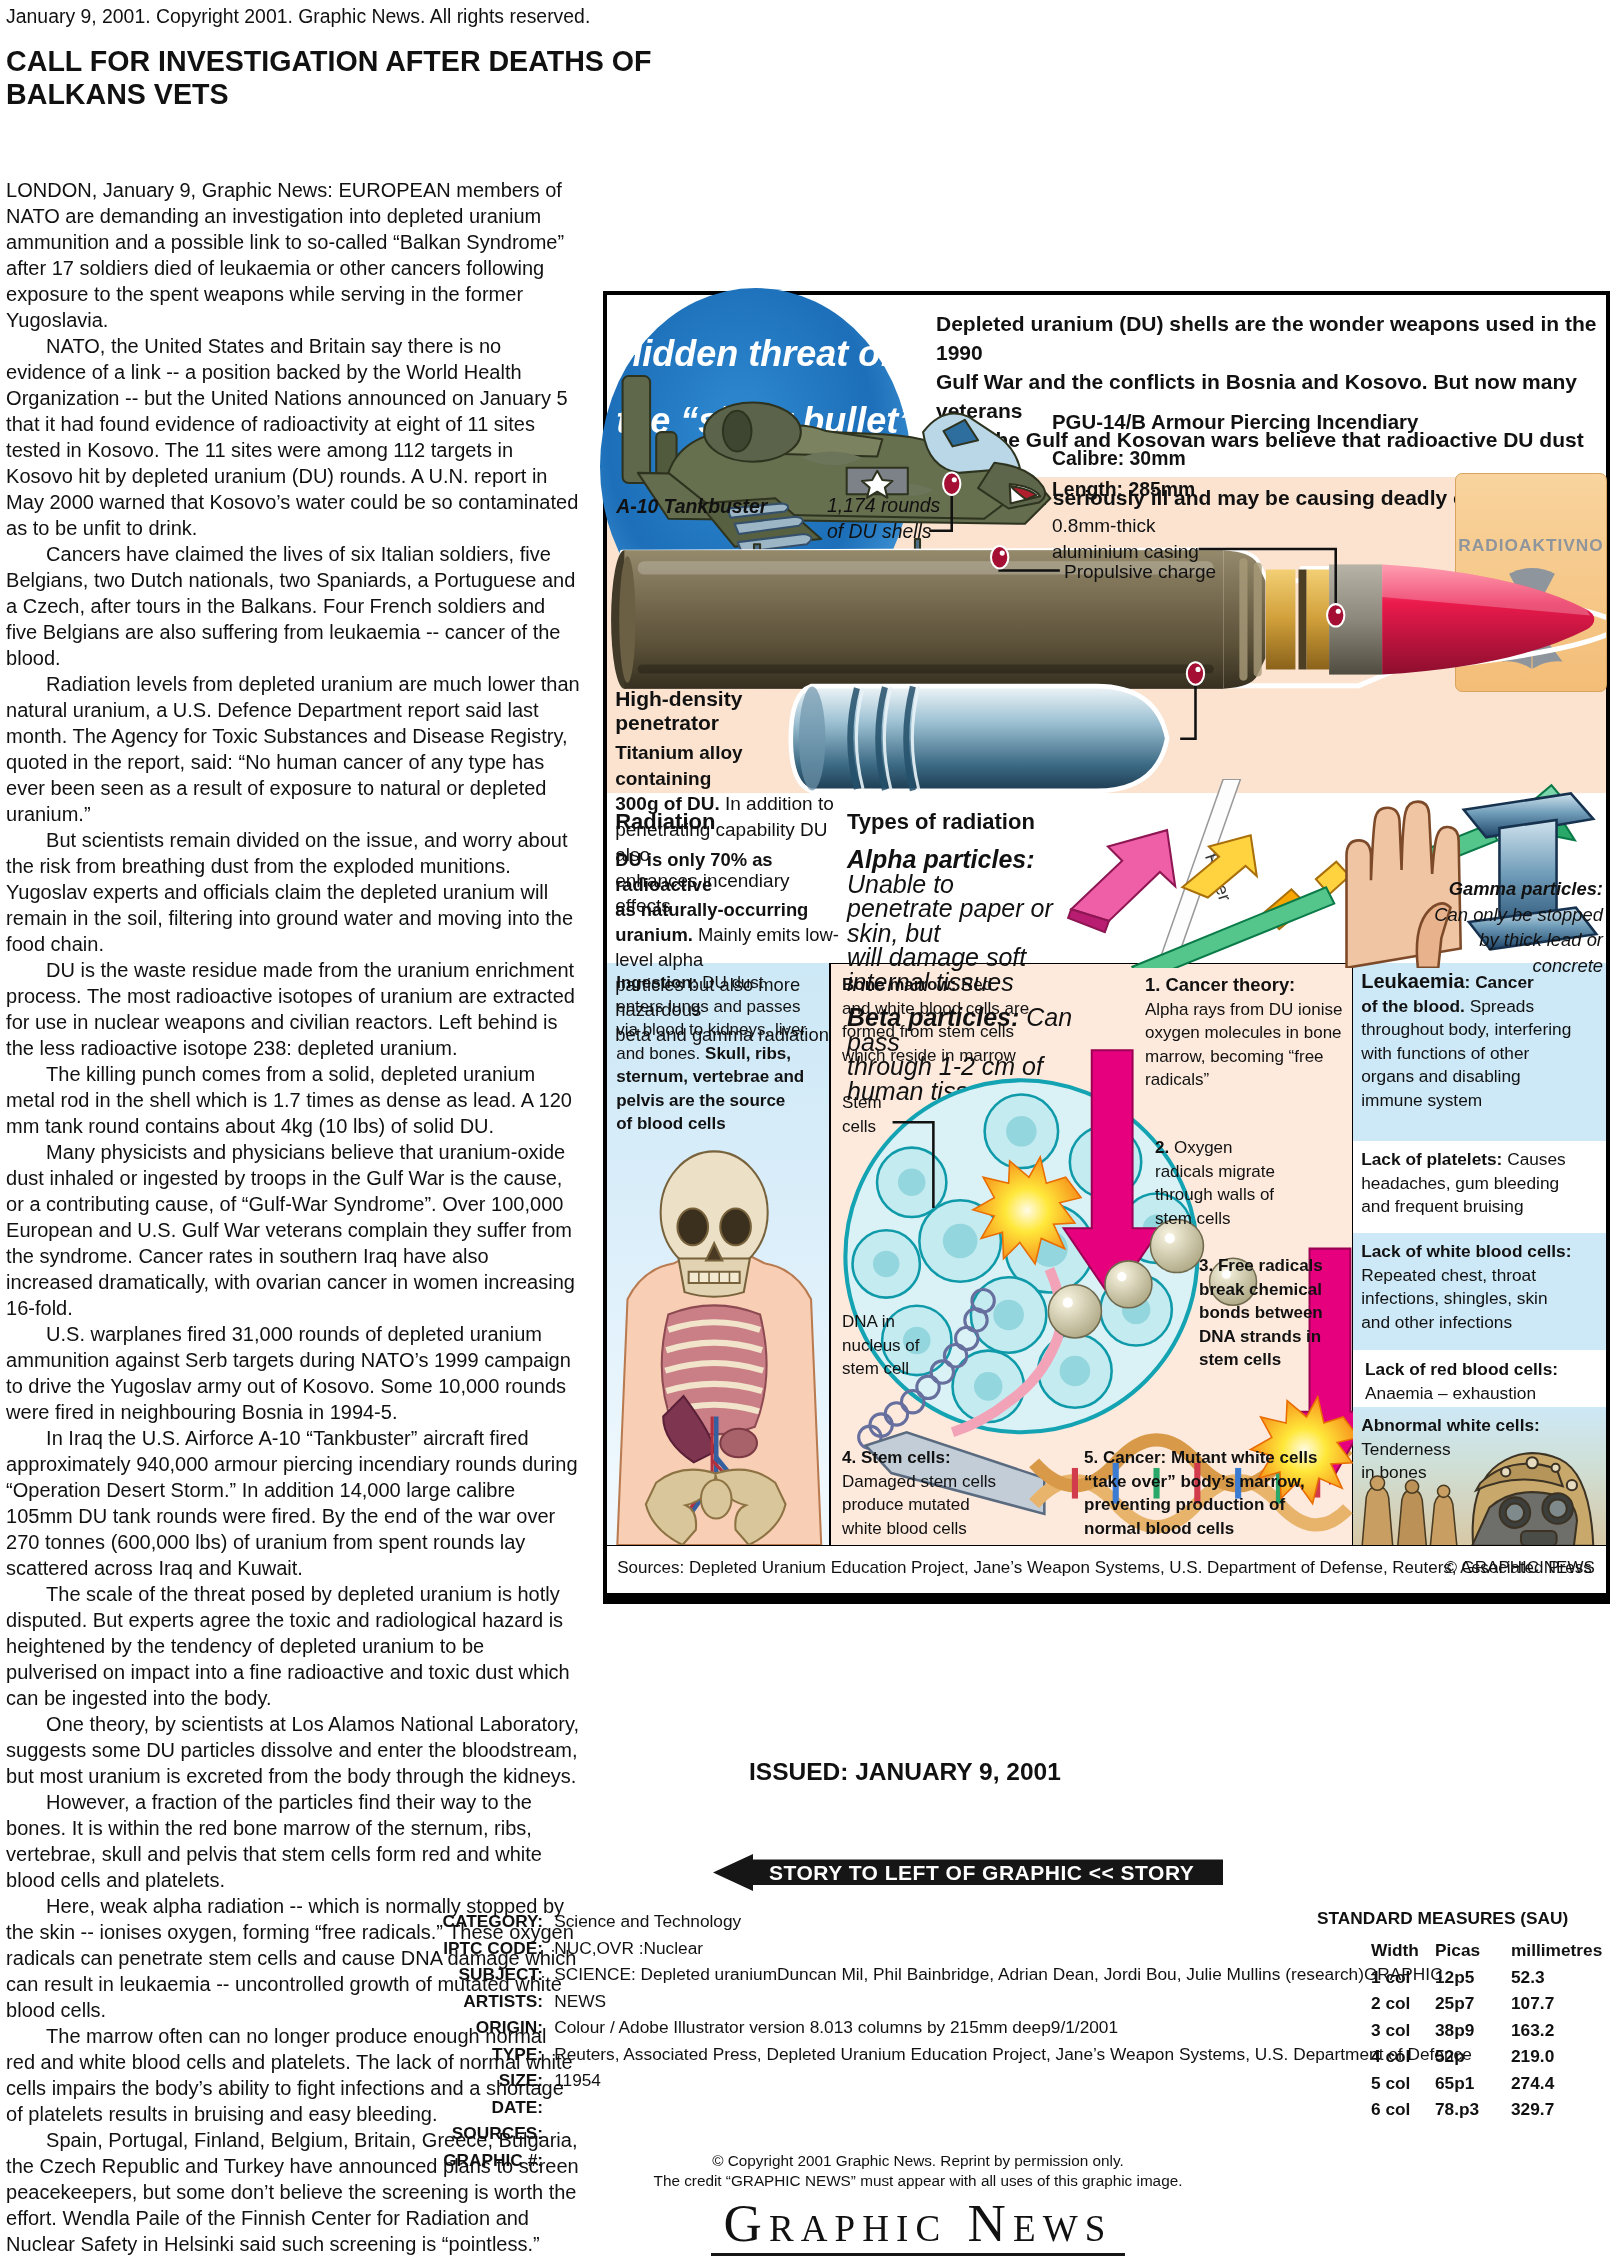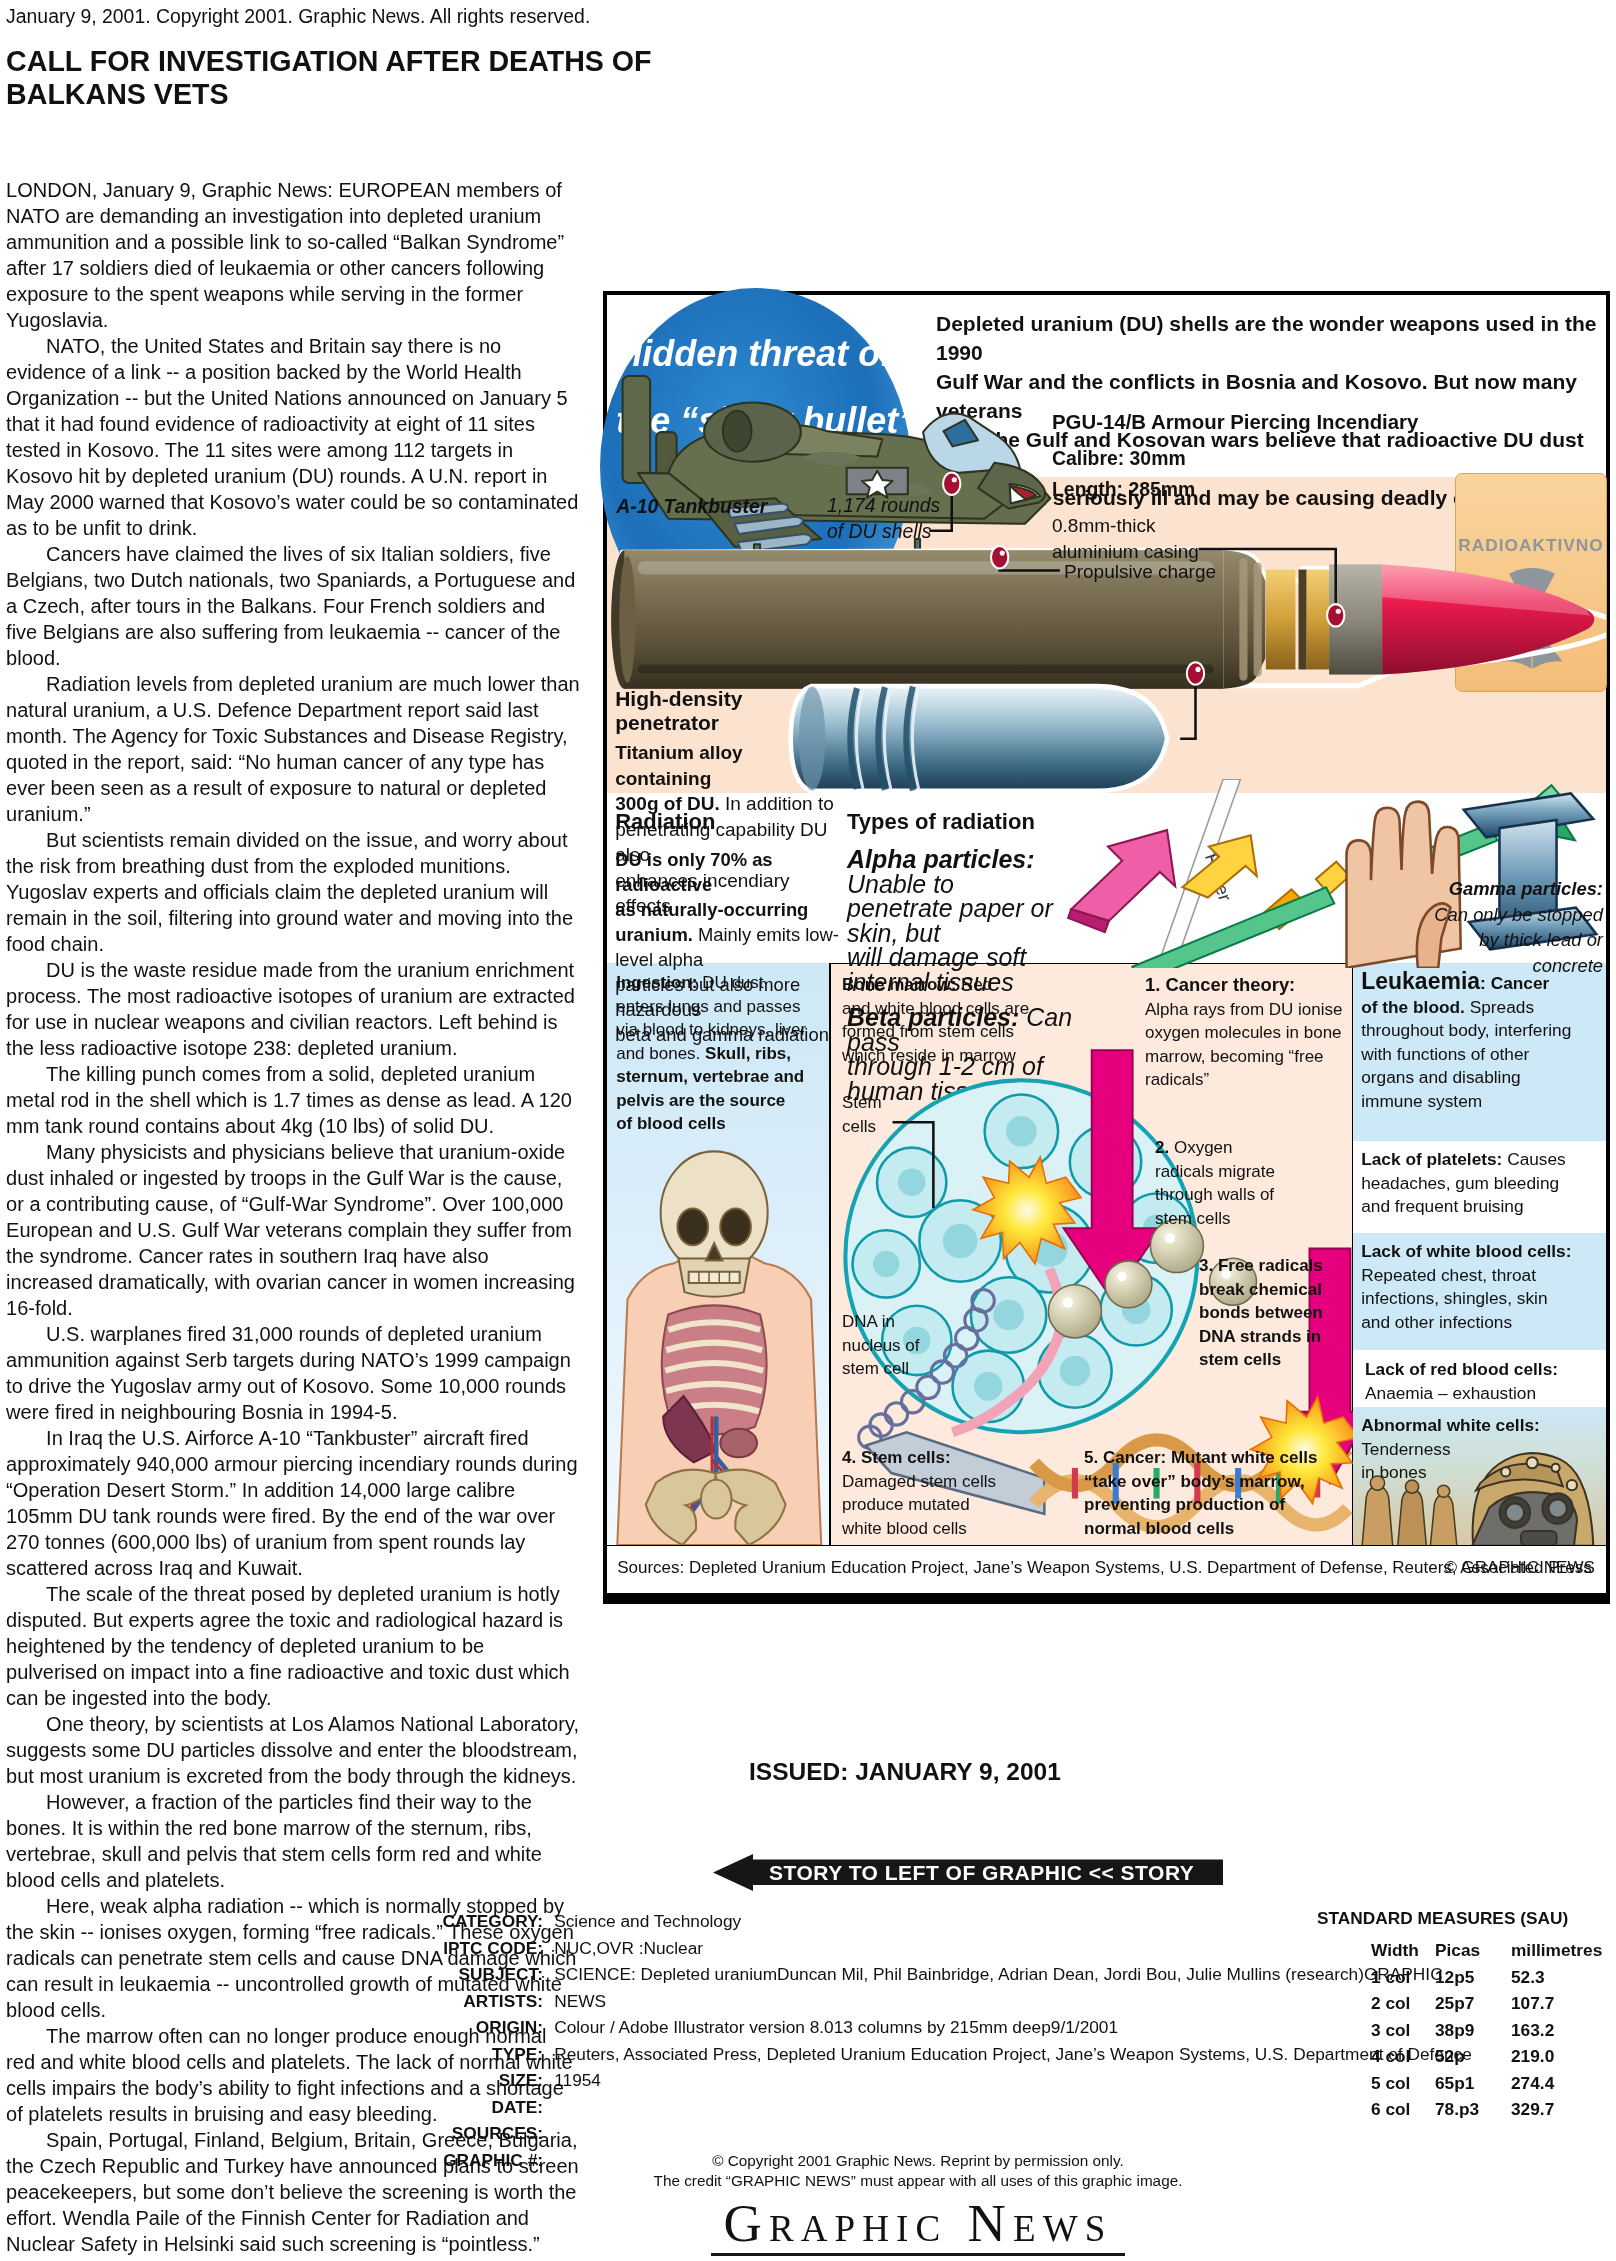--- a/index.html
+++ b/index.html
@@ -67,21 +67,21 @@
   #panel-middle { left:223px; top:668px; width:523px; height:583px; background:#fdeadd; border:1.5px solid #000; }
   #panel-right { left:746px; top:668px; width:253px; height:583px; background:#fff; }
   .fx { padding:7.1px 8.2px; font-size:17.3px; line-height:23.5px; }
   .fx b { font-weight:bold; }
   #fx-0 { top:0; height:178px; background:#cde8f6; }
   #fx-1 { top:178px; height:92px; background:#fff; }
   #fx-2 { top:270px; height:117px; background:#cde8f6; }
   #fx-3 { top:388px; height:56px; background:#fff;padding-left:12px; }
   #fx-4 { top:444px; height:139px; background:linear-gradient(180deg,#cde8f6 0%, #cfe0d8 40%, #d8c8a5 100%); }
   .fx { position:absolute; left:0; width:100%; }
-  #fx-0 .big { font-size:23px; }
+  #fx-0 .big { font-size:20px; }
 
   #ingestion-text { left:9.2px; top:676px; width:209px; font-size:17px; line-height:23.5px; }
   #bone-marrow-text { left:235px; top:678px; width:301px; font-size:17px; line-height:23.5px; }
   #cancer-theory-text { left:538px; top:678px; width:204px; font-size:17px; line-height:23.5px; }
   #cancer-theory-text b { font-size:18.4px; }
   #stemcells-label { left:235px; top:796px; font-size:17px; line-height:23.5px; }
   #step2-text { left:548px; top:841px; width:153px; font-size:17px; line-height:23.5px; }
   #step3-text { left:592px; top:959px; width:153px; font-size:17px; line-height:23.5px; font-weight:bold; }
   #dna-label { left:235px; top:1015px; width:153px; font-size:17px; line-height:23.5px; }
   #step4-text { left:235px; top:1151px; width:214px; font-size:17px; line-height:23.5px; }

